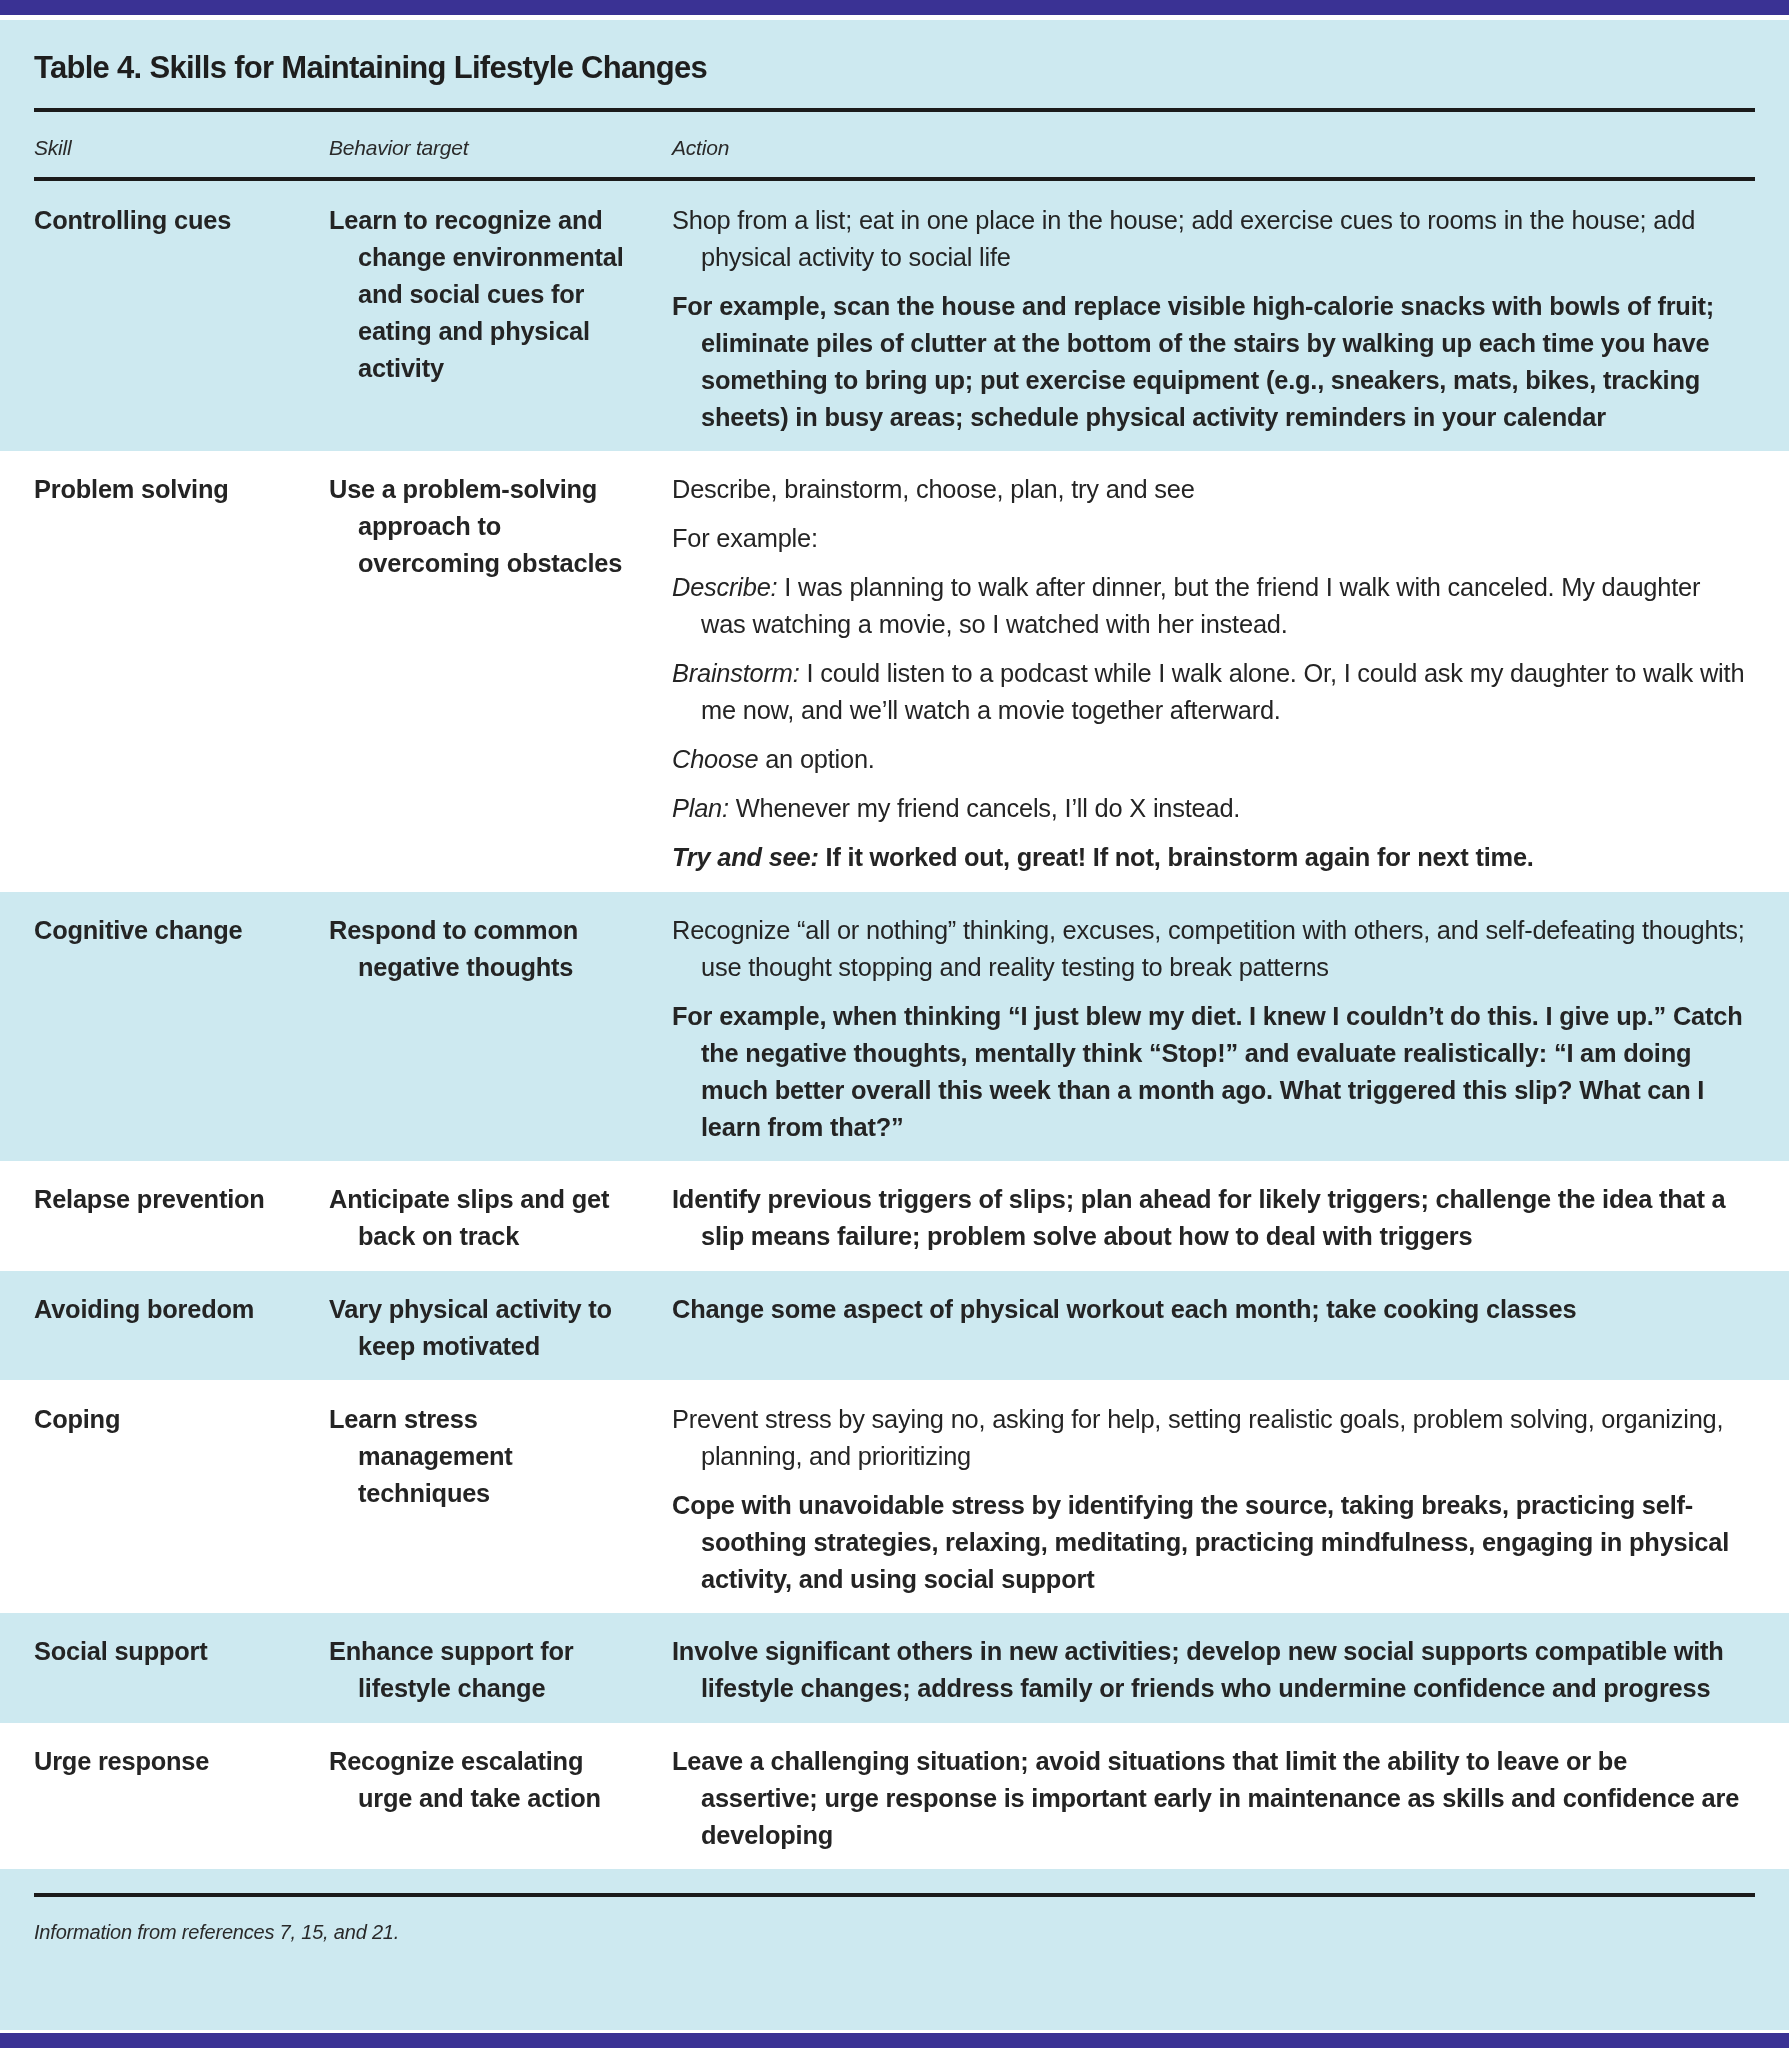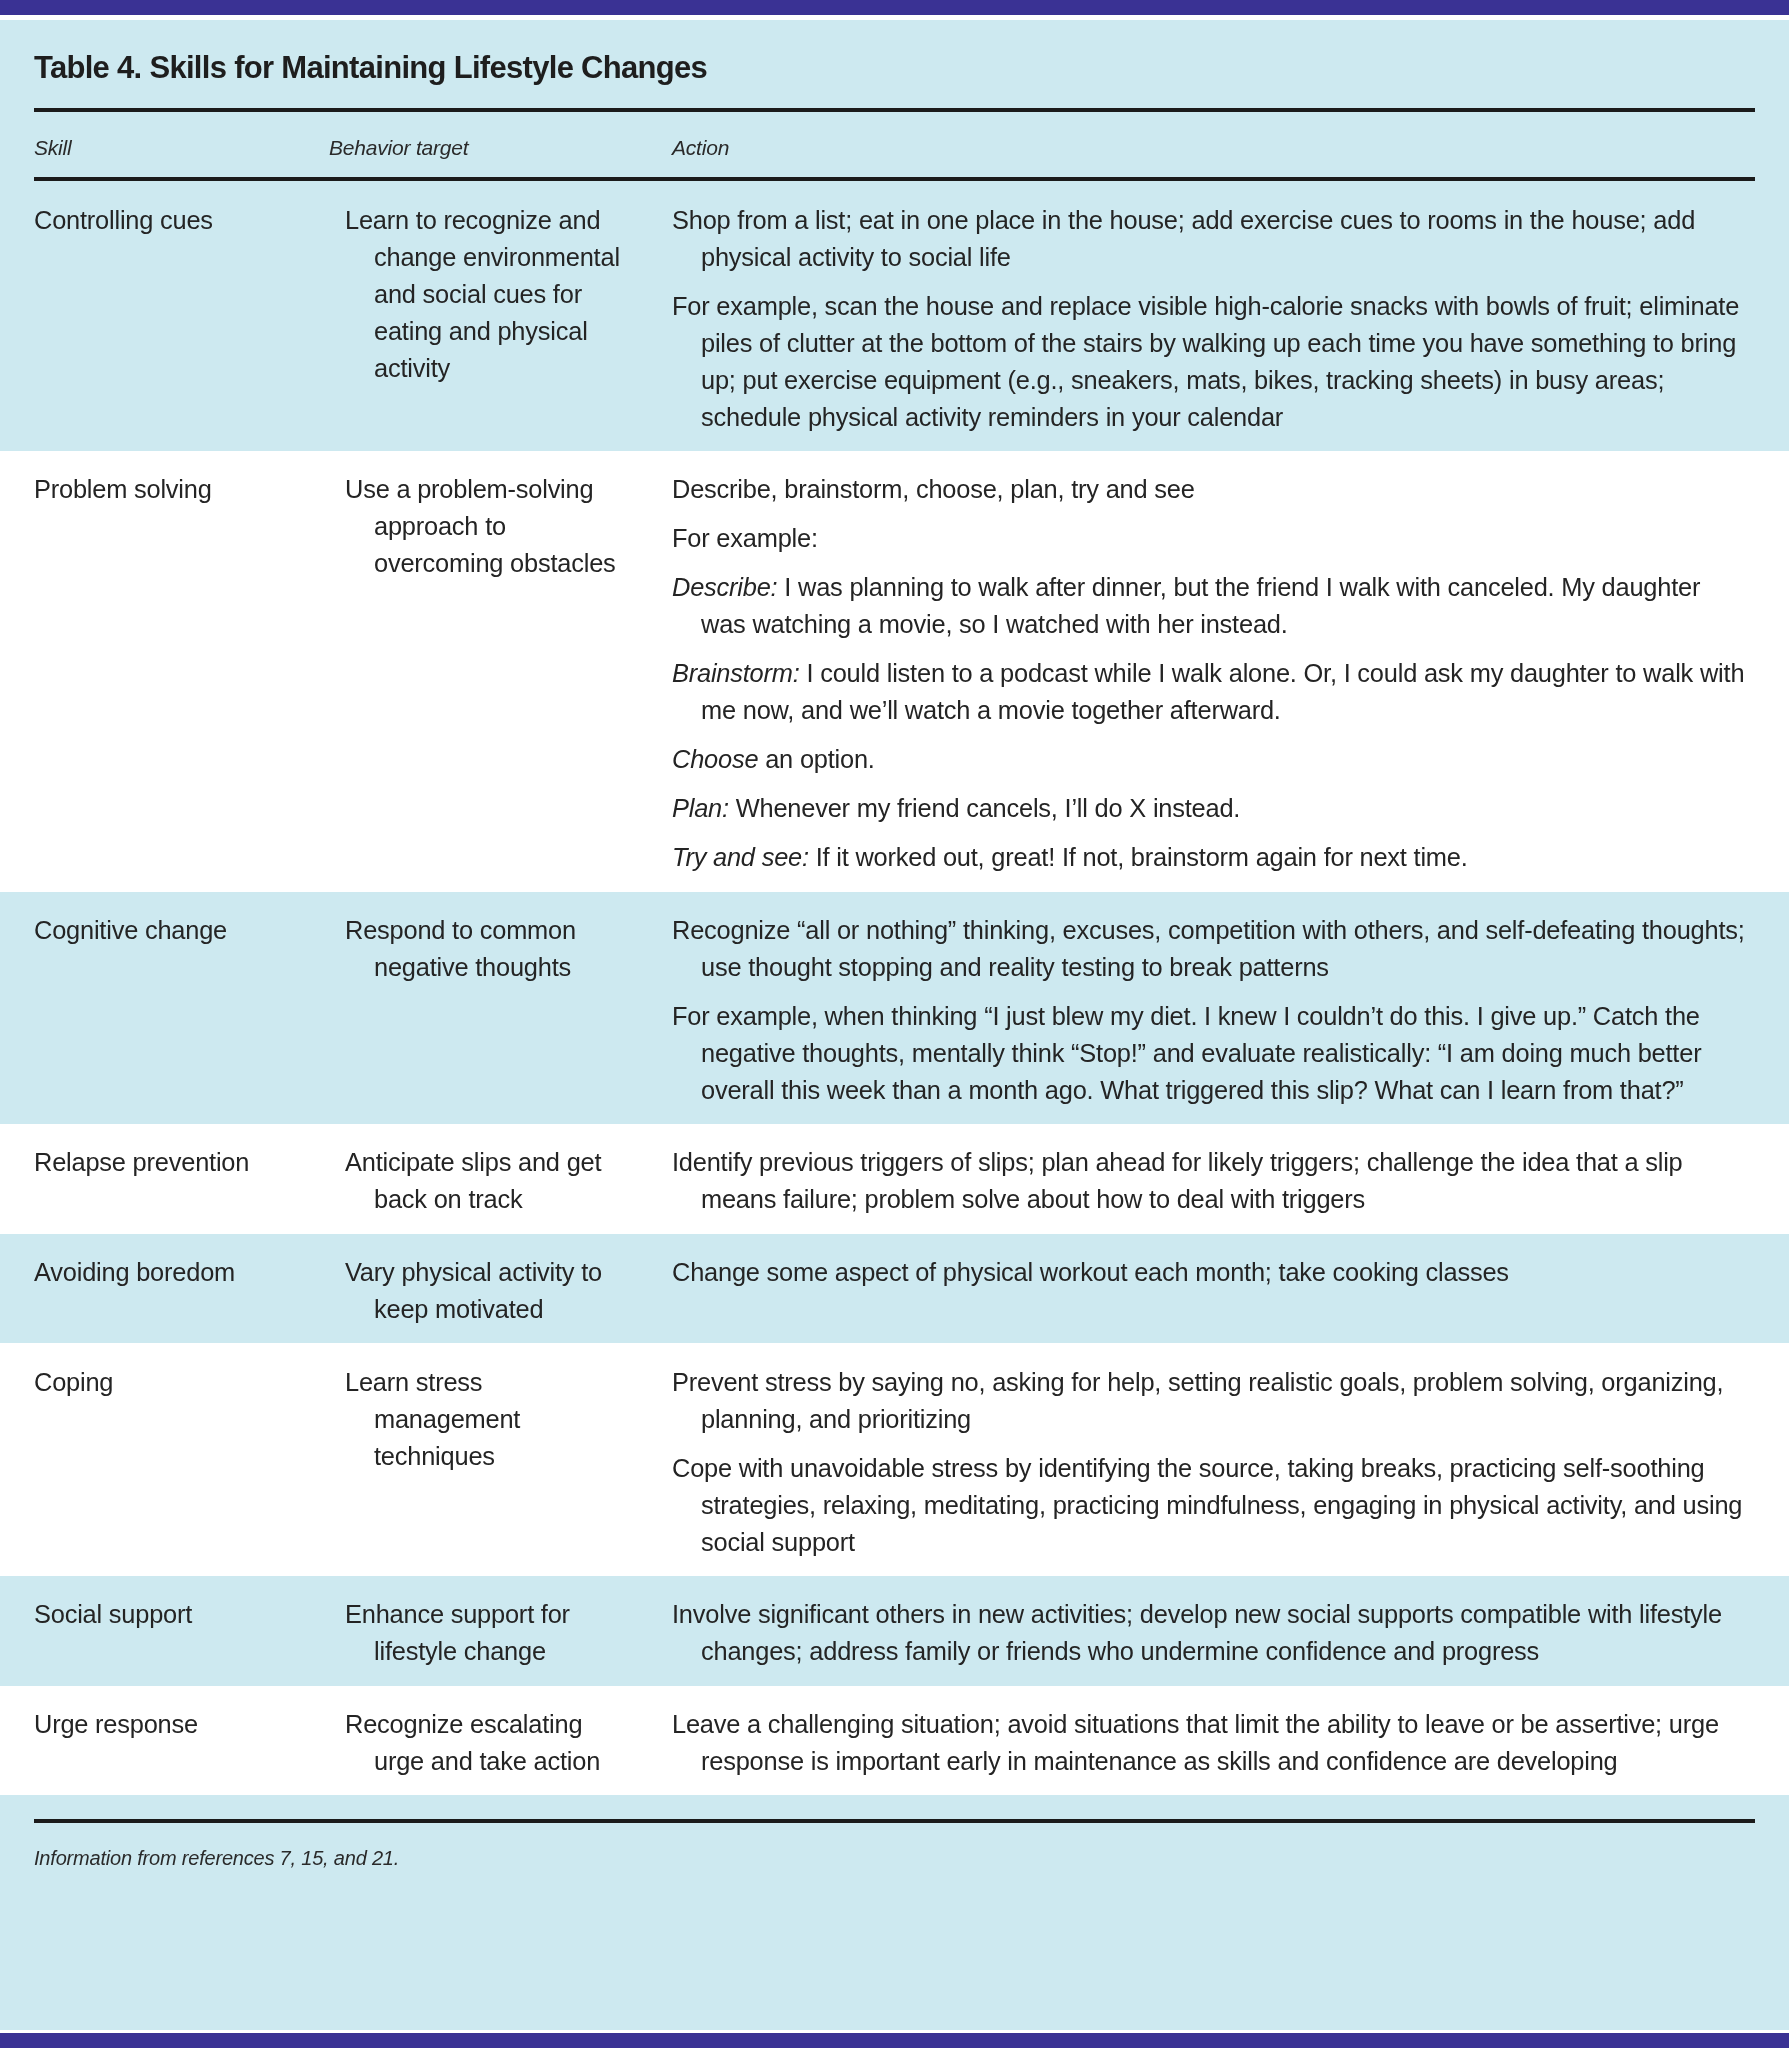--- a/index.html
+++ b/index.html
@@ -71,23 +71,23 @@
     line-height:37px;
   }
   .row.band-blue{ background:var(--blue); }
   .row.band-white{ background:var(--white); }
   .cell{ min-width:0; }
   .cell p{
     margin:0 0 12px 0;
     padding-left:29px;
     text-indent:-29px;
   }
-  .cell p:last-child{ margin-bottom:0; }
+  .cell p:last-child{ margin-bottom:0;font-weight:bold; }
   .cell.skill p{ padding-left:0; text-indent:0; }
-  .cell.target{ padding-right:47px;margin-left:16px; }
+  .cell.target{ padding-right:47px; }
   .cell.action{ padding-right:5.1px; }
   .cell i{ font-style:italic; }
   
   .t-footer{
     padding:24px 34px 29px 34px;
     background:var(--blue);
   }
   .t-footer .rule{ margin-bottom:24px; }
   .footnote{
     margin:0;

